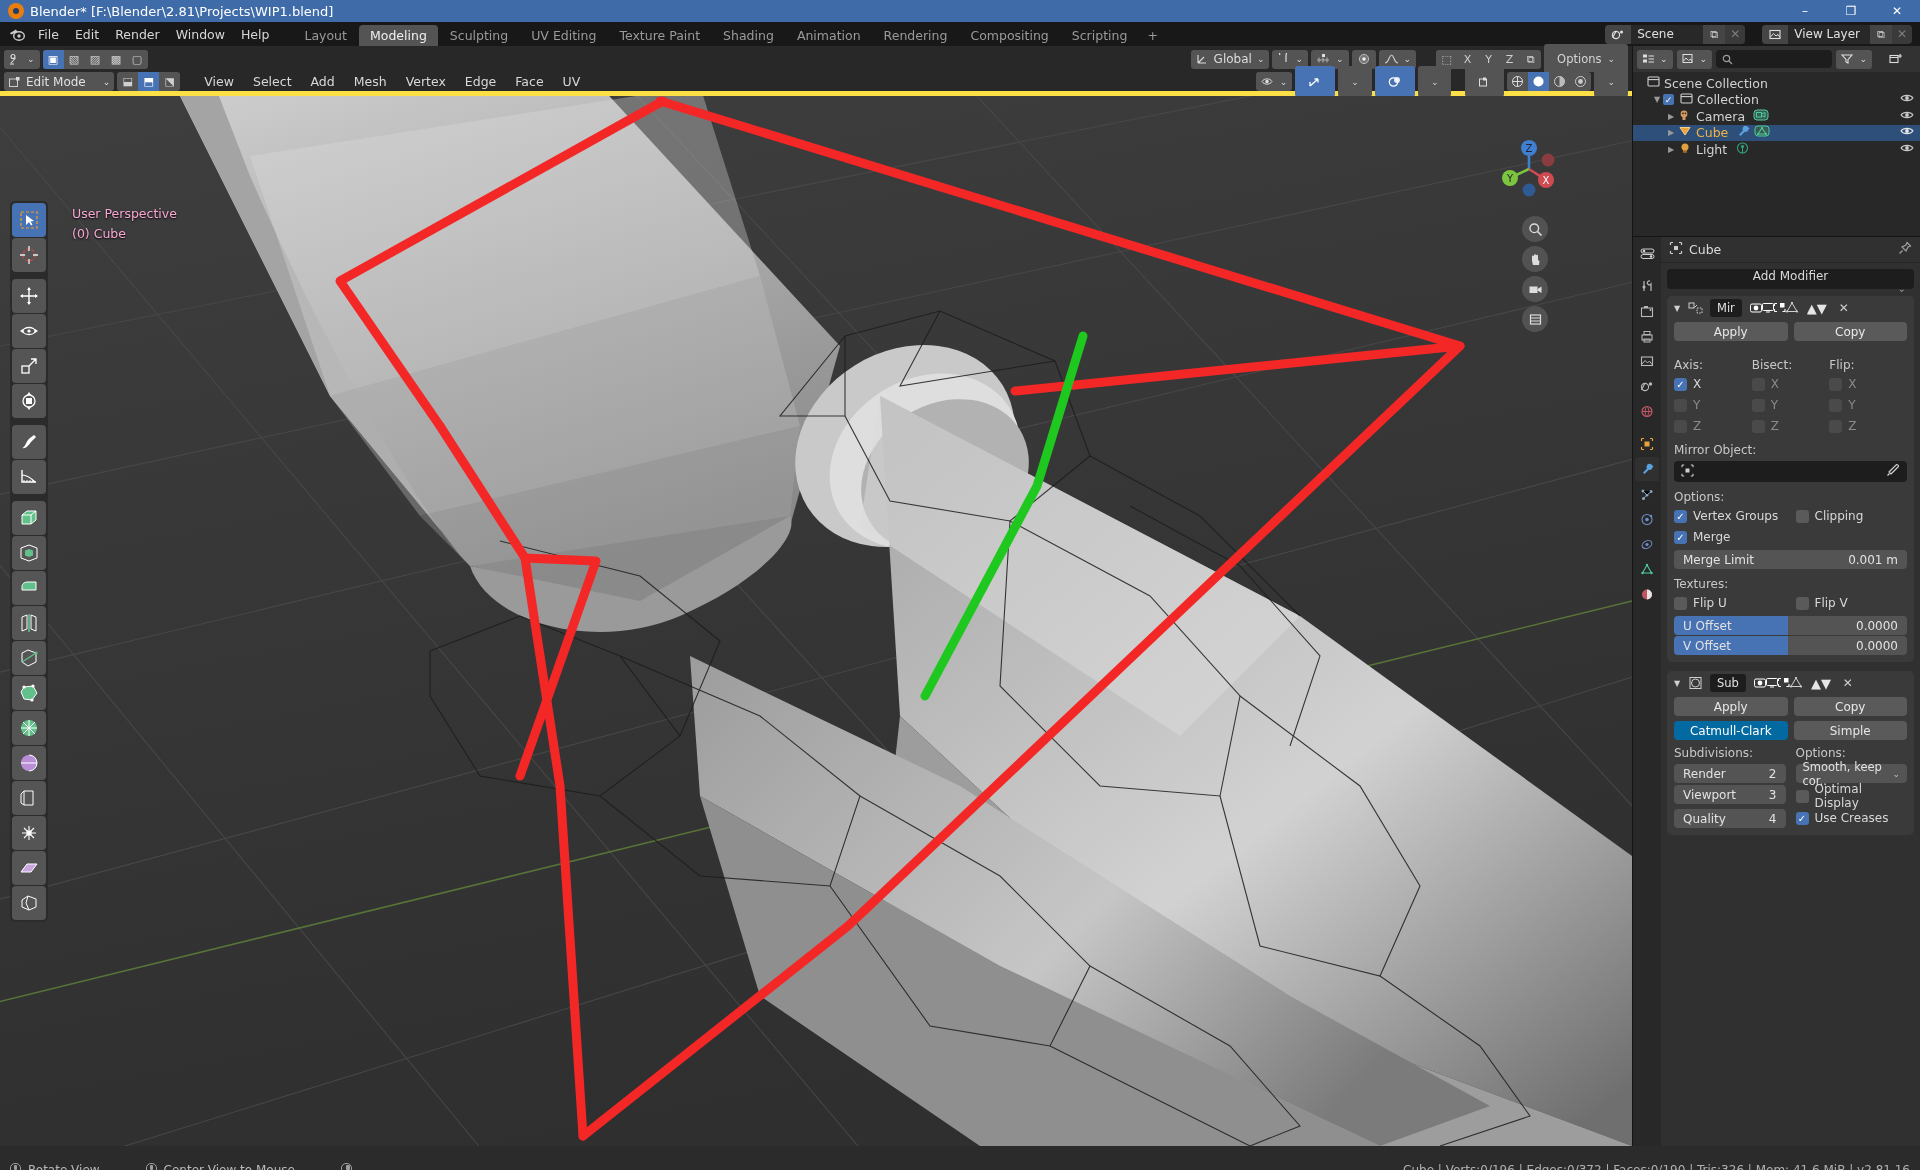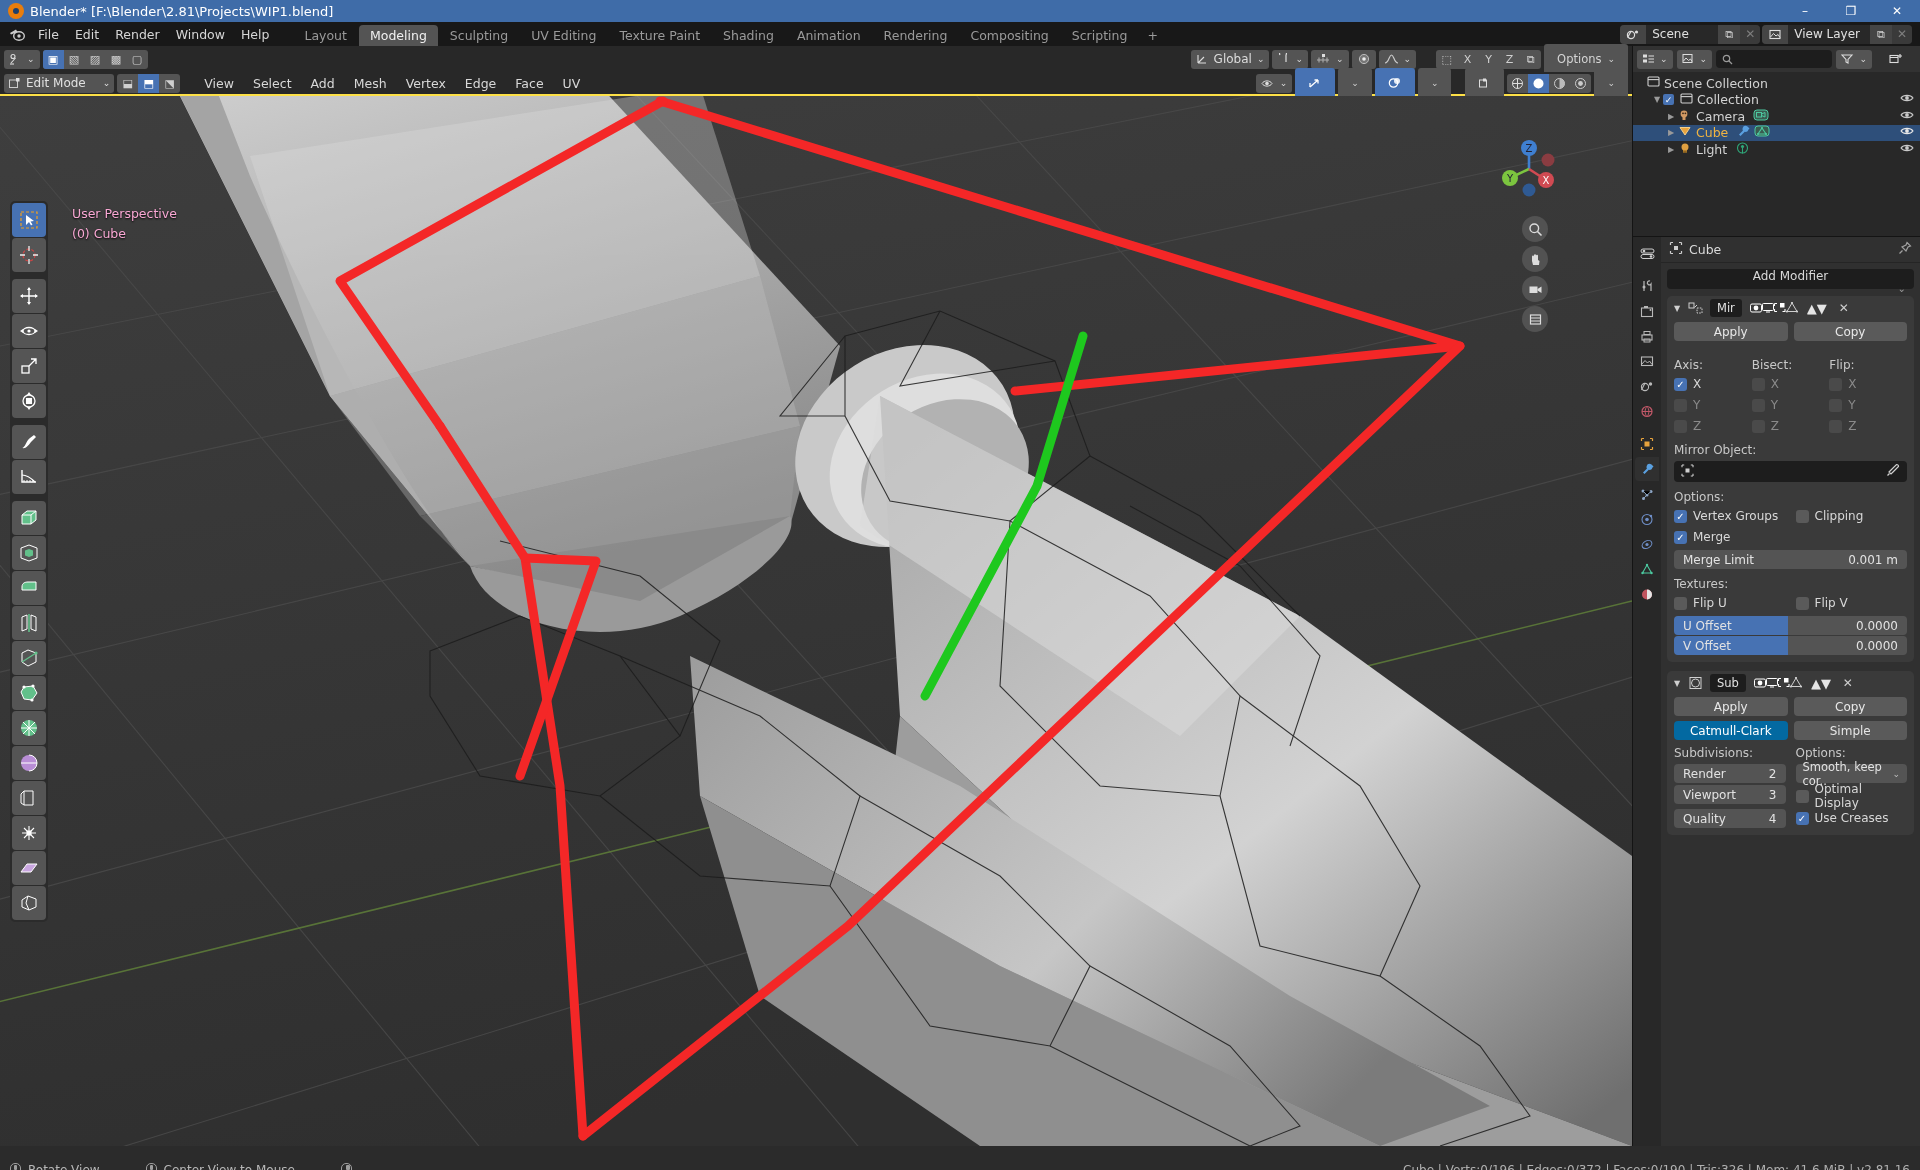--- a/index.html
+++ b/index.html
@@ -23,21 +23,21 @@
   #topbar { height:24px; background:#181818; display:flex; align-items:center;
       padding:0 4px; gap:0px; font-size:12.5px; }
   #blender-logo { width:26px; height:18px; display:flex; align-items:center;
       justify-content:center; color:#cfcfcf; }
   .menu-item { padding:2px 8px; color:#d6d6d6; border-radius:3px; white-space:nowrap;}
   #workspaces { display:flex; align-items:flex-end; margin-left:16px; height:24px; gap:1px;}
   .ws-tab { padding:3px 11px 4px; font-size:12.5px; color:#9a9a9a; border-radius:4px 4px 0 0;
       white-space:nowrap; height:21px; display:flex; align-items:center;}
   .ws-tab.active { background:#545454; color:#f0f0f0; }
   .ws-plus { padding:3px 8px; color:#9a9a9a; }
-  #topbar-right { margin-left:auto; display:flex; align-items:center; gap:2px; padding-right:4px;}
+  #topbar-right { margin-left:auto; display:flex; align-items:center; gap:17px; padding-right:4px;}
   .tb-field { display:flex; align-items:center; height:19px; background:#282828;
       border-radius:4px; overflow:hidden; }
   .tb-field .ic { width:26px; height:19px; background:#454545; display:flex;
       align-items:center; justify-content:center; color:#d0d0d0; font-size:11px;}
   .tb-field .val { padding:0 10px 0 6px; background:#282828; color:#e0e0e0;
       font-size:12px; min-width:72px; height:19px; display:flex; align-items:center;}
   .tb-field .btn2 { width:22px; height:19px; background:#454545; display:flex;
       align-items:center; justify-content:center; color:#d0d0d0; font-size:11px;}
   .tb-field .btnx { width:20px; height:19px; background:#3a3a3a; display:flex;
       align-items:center; justify-content:center; color:#7e7e7e; font-size:12px;}
@@ -45,21 +45,21 @@
   
   #main { display:flex; height:1100px; width:1920px; }
   #viewport-col { width:1632px; height:1100px; position:relative; background:#393939; }
   #right-col { width:288px; height:1100px; display:flex; flex-direction:column;
       background:#303030; }
 
   
   #vp-row1 { height:26px; background:#282828; display:flex; align-items:center;
       padding:0 4px; gap:3px; position:relative; }
   #vp-row2 { height:24px; background:#282828; display:flex; align-items:center;
-      padding:0 4px; gap:3px; position:relative; border-bottom:2px solid #fde047;}
+      padding:0 4px; gap:3px; position:relative; border-bottom:5px solid #fde047;}
   .hdr-btn { height:31px; min-width:19px; background:#545454; border-radius:3px;
       display:flex; align-items:center; justify-content:center; color:#d4d4d4;
       font-size:11.5px; padding:0 13px; white-space:nowrap;}
   .hdr-btn.act { background:#4772b3; color:#fff; }
   .hdr-btn.flat { background:transparent; }
   .hdr-grp { display:flex; align-items:center; background:#545454; border-radius:3px;
       overflow:hidden; height:19px; }
   .hdr-grp > div { width:21px; height:19px; display:flex; align-items:center;
       justify-content:center; color:#d0d0d0; font-size:11px; }
   .hdr-grp > div.act { background:#4772b3; color:#fff; }

